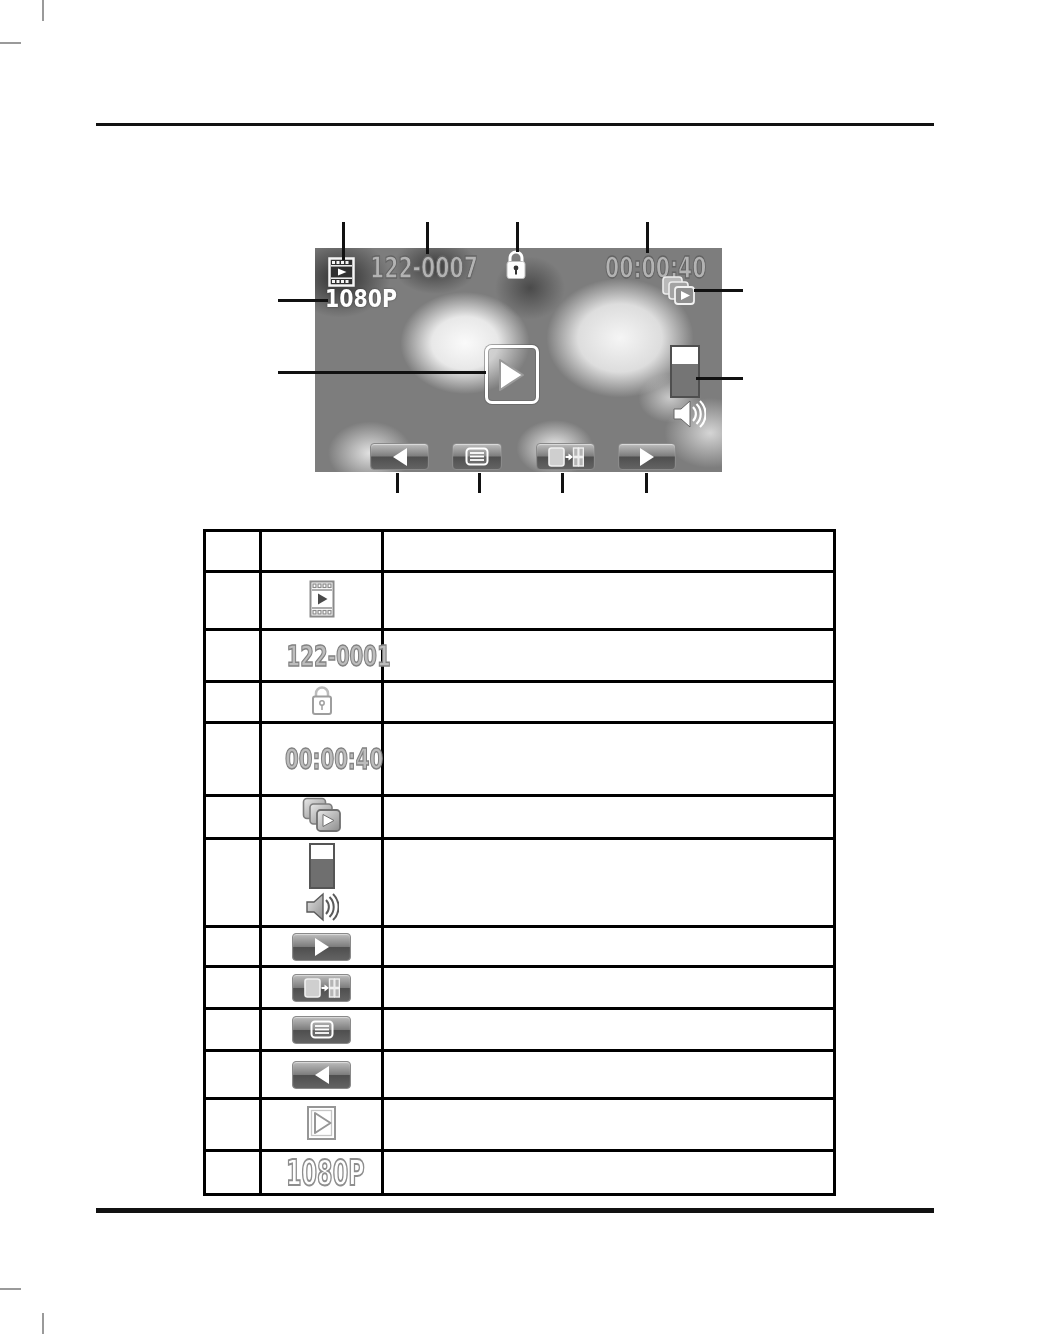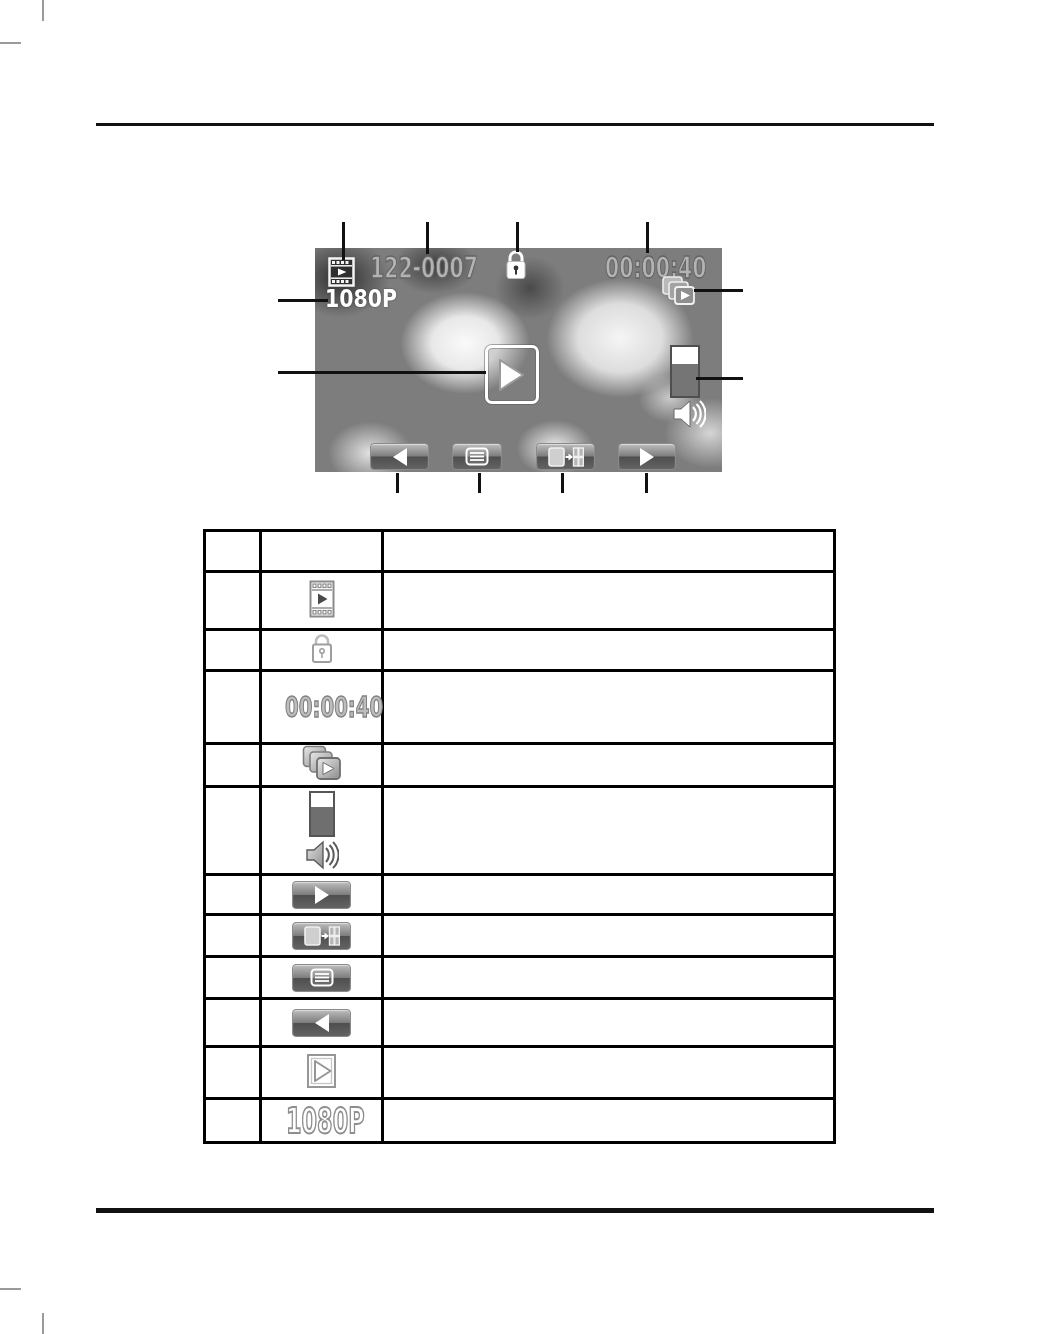--- a/index.html
+++ b/index.html
@@ -220,20 +220,27 @@
                 <rect x="19" y="30.5" width="3" height="3.5"></rect>
           </g>
           <line x1="3" y1="10" x2="23" y2="10" stroke="#8a8a8a" stroke-width="1.4"></line>
           <line x1="3" y1="28" x2="23" y2="28" stroke="#8a8a8a" stroke-width="1.4"></line>
           <polygon points="9,13.5 18.5,19 9,24.5" fill="#4a4a4a"></polygon>
         </svg>
       </td>
       <td class="c3"></td>
     </tr>
 
+    <tr class="rh52">
+      <td class="c1"></td>
+      <td class="c2">
+        <span class="lcd-num tbl-digits">122-0001</span>
+      </td>
+      <td class="c3"></td>
+    </tr>
 
     <tr class="rh40">
       <td class="c1"></td>
       <td class="c2">
         <svg width="28" height="34" viewBox="0 0 28 34">
           <path d="M8 14 V10.5 a6 6 0 0 1 12 0 V14" fill="none" stroke="#bcbcbc" stroke-width="2.5"></path>
           <rect x="5" y="13.5" width="18" height="17.5" rx="2" fill="#ffffff" stroke="#9e9e9e" stroke-width="2"></rect>
           <circle cx="14" cy="20" r="2.2" fill="none" stroke="#9e9e9e" stroke-width="1.5"></circle>
           <line x1="14" y1="22" x2="14" y2="27" stroke="#9e9e9e" stroke-width="1.5"></line>
         </svg>

